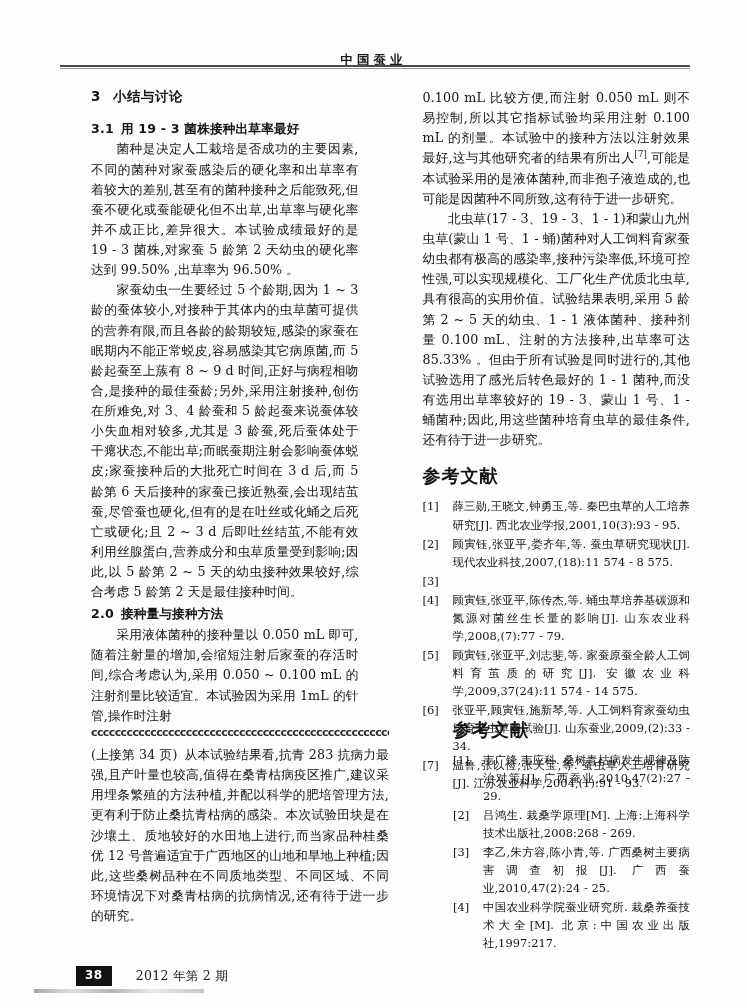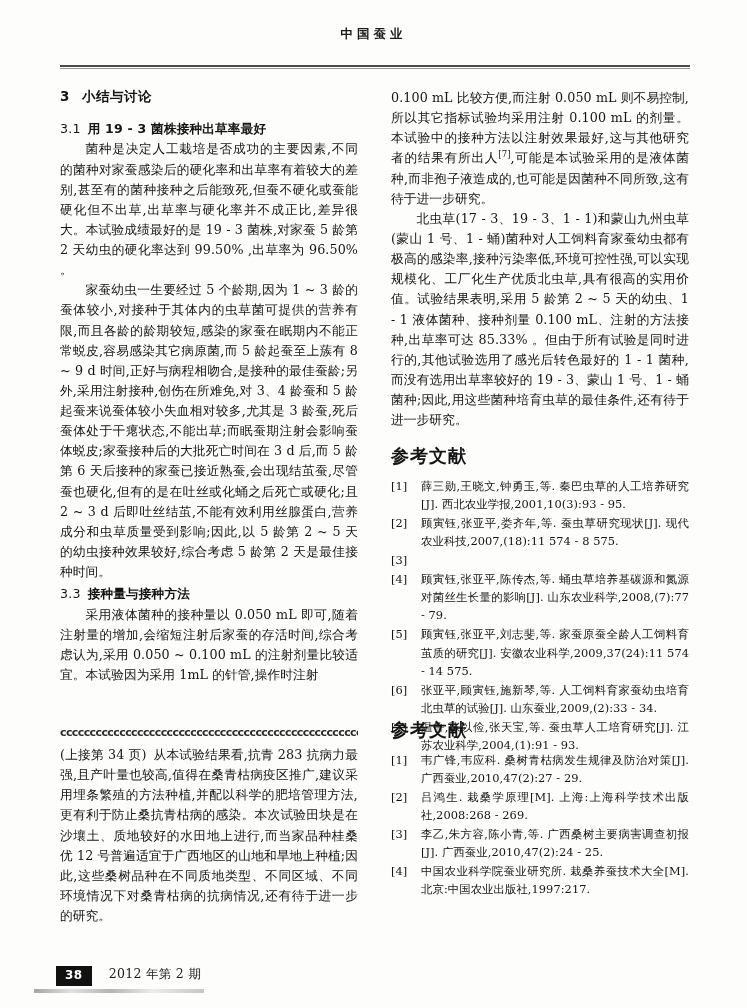--- a/index.html
+++ b/index.html
@@ -17,21 +17,21 @@
     height: 1008px;
     margin: 0 auto;
     background: #fdfdfc;
     box-sizing: border-box;
     overflow: hidden;
   }
 
   
   .running-head {
     position: absolute;
-    top: 26px;
+    top: 52px;
     left: 0;
     right: 0;
     text-align: center;
     font-family: "DejaVu Serif", "Liberation Serif", serif;
     font-size: 12.5px;
     letter-spacing: 4px;
     font-weight: 700;
     color: #1a1a1a;
   }
   .head-rule {
@@ -55,20 +55,21 @@
   .columns {
     position: absolute;
     top: 88px;
     left: 60px;
     width: 630px;
     display: flex;
     gap: 33px;
   }
   .col {
     width: 298px;
+    margin-left: 31px;
   }
 
   
   .h-sec {
     font-family: "DejaVu Sans", "Liberation Sans", sans-serif;
     font-weight: 700;
     font-size: 13.5px;
     letter-spacing: 0.5px;
     margin: 0 0 13px 0;
     line-height: 1.3;
@@ -76,21 +77,21 @@
   .h-sec .num { margin-right: 12px; }
 
   .h-sub {
     font-family: "DejaVu Sans", "Liberation Sans", sans-serif;
     font-weight: 700;
     font-size: 12.6px;
     margin: 2px 0 1px 0;
     line-height: 1.58;
     letter-spacing: 0.2px;
   }
-  .h-sub .num { margin-right: 7px; font-weight: 400; }
+  .h-sub .num { margin-right: 7px; font-weight: 700; }
 
   p.para {
     margin: 0;
     font-size: 12.7px;
     line-height: 1.585;
     text-align: justify;
     text-justify: inter-character;
     letter-spacing: 0.1px;
     text-indent: 2em;
   }
@@ -143,39 +144,39 @@
     top: 718px;
     left: 60px;
     width: 630px;
     display: flex;
     gap: 33px;
   }
 
   
   .folio {
     position: absolute;
-    left: 56px;
+    left: 76px;
     bottom: 22px;
     display: flex;
-    align-items: flex-start;
+    align-items: center;
   }
   .folio-num {
     background: #111111;
     color: #ffffff;
     font-family: "DejaVu Sans", "Liberation Sans", sans-serif;
     font-weight: 700;
     font-size: 12px;
     padding: 3px 9px 3px 9px;
     line-height: 1.15;
     letter-spacing: 0.5px;
   }
   .folio-text {
     font-family: "DejaVu Serif", "Liberation Serif", serif;
     font-size: 12.5px;
-    margin-left: 17px;
+    margin-left: 24px;
     letter-spacing: 0.3px;
     color: #1b1b1b;
   }
   .folio-smudge {
     position: absolute;
     left: 34px;
     bottom: 15px;
     width: 170px;
     height: 4px;
     background: linear-gradient(90deg,
@@ -203,21 +204,21 @@
       </div>
 
       <div class="h-sub">
         <span class="num">3.1</span><span>用 19 - 3 菌株接种出草率最好</span>
       </div>
       <p class="para">菌种是决定人工栽培是否成功的主要因素,不同的菌种对家蚕感染后的硬化率和出草率有着较大的差别,甚至有的菌种接种之后能致死,但蚕不硬化或蚕能硬化但不出草,出草率与硬化率并不成正比,差异很大。本试验成绩最好的是 19 - 3 菌株,对家蚕 5 龄第 2 天幼虫的硬化率达到 99.50% ,出草率为 96.50% 。</p>
 
       <p class="para">家蚕幼虫一生要经过 5 个龄期,因为 1 ~ 3 龄的蚕体较小,对接种于其体内的虫草菌可提供的营养有限,而且各龄的龄期较短,感染的家蚕在眠期内不能正常蜕皮,容易感染其它病原菌,而 5 龄起蚕至上蔟有 8 ~ 9 d 时间,正好与病程相吻合,是接种的最佳蚕龄;另外,采用注射接种,创伤在所难免,对 3、4 龄蚕和 5 龄起蚕来说蚕体较小失血相对较多,尤其是 3 龄蚕,死后蚕体处于干瘪状态,不能出草;而眠蚕期注射会影响蚕体蜕皮;家蚕接种后的大批死亡时间在 3 d 后,而 5 龄第 6 天后接种的家蚕已接近熟蚕,会出现结茧蚕,尽管蚕也硬化,但有的是在吐丝或化蛹之后死亡或硬化;且 2 ~ 3 d 后即吐丝结茧,不能有效利用丝腺蛋白,营养成分和虫草质量受到影响;因此,以 5 龄第 2 ~ 5 天的幼虫接种效果较好,综合考虑 5 龄第 2 天是最佳接种时间。</p>
 
       <div class="h-sub">
-        <span class="num">3.3</span><span>接种量与接种方法</span>
+        <span class="num">2.0</span><span>接种量与接种方法</span>
       </div>
       <p class="para">采用液体菌种的接种量以 0.050 mL 即可,随着注射量的增加,会缩短注射后家蚕的存活时间,综合考虑认为,采用 0.050 ~ 0.100 mL 的注射剂量比较适宜。本试验因为采用 1mL 的针管,操作时注射</p>
 
     </div>
 
     <div class="col">
 
       <p class="para noindent"><span>0.100 mL 比较方便,而注射 0.050 mL 则不易控制,所以其它指标试验均采用注射 0.100 mL 的剂量。本试验中的接种方法以注射效果最好,这与其他研究者的结果有所出人</span><span class="sup">[7]</span><span>,可能是本试验采用的是液体菌种,而非孢子液造成的,也可能是因菌种不同所致,这有待于进一步研究。</span></p>
 
       <p class="para">北虫草(17 - 3、19 - 3、1 - 1)和蒙山九州虫草(蒙山 1 号、1 - 蛹)菌种对人工饲料育家蚕幼虫都有极高的感染率,接种污染率低,环境可控性强,可以实现规模化、工厂化生产优质北虫草,具有很高的实用价值。试验结果表明,采用 5 龄第 2 ~ 5 天的幼虫、1 - 1 液体菌种、接种剂量 0.100 mL、注射的方法接种,出草率可达 85.33% 。但由于所有试验是同时进行的,其他试验选用了感光后转色最好的 1 - 1 菌种,而没有选用出草率较好的 19 - 3、蒙山 1 号、1 - 蛹菌种;因此,用这些菌种培育虫草的最佳条件,还有待于进一步研究。</p>

